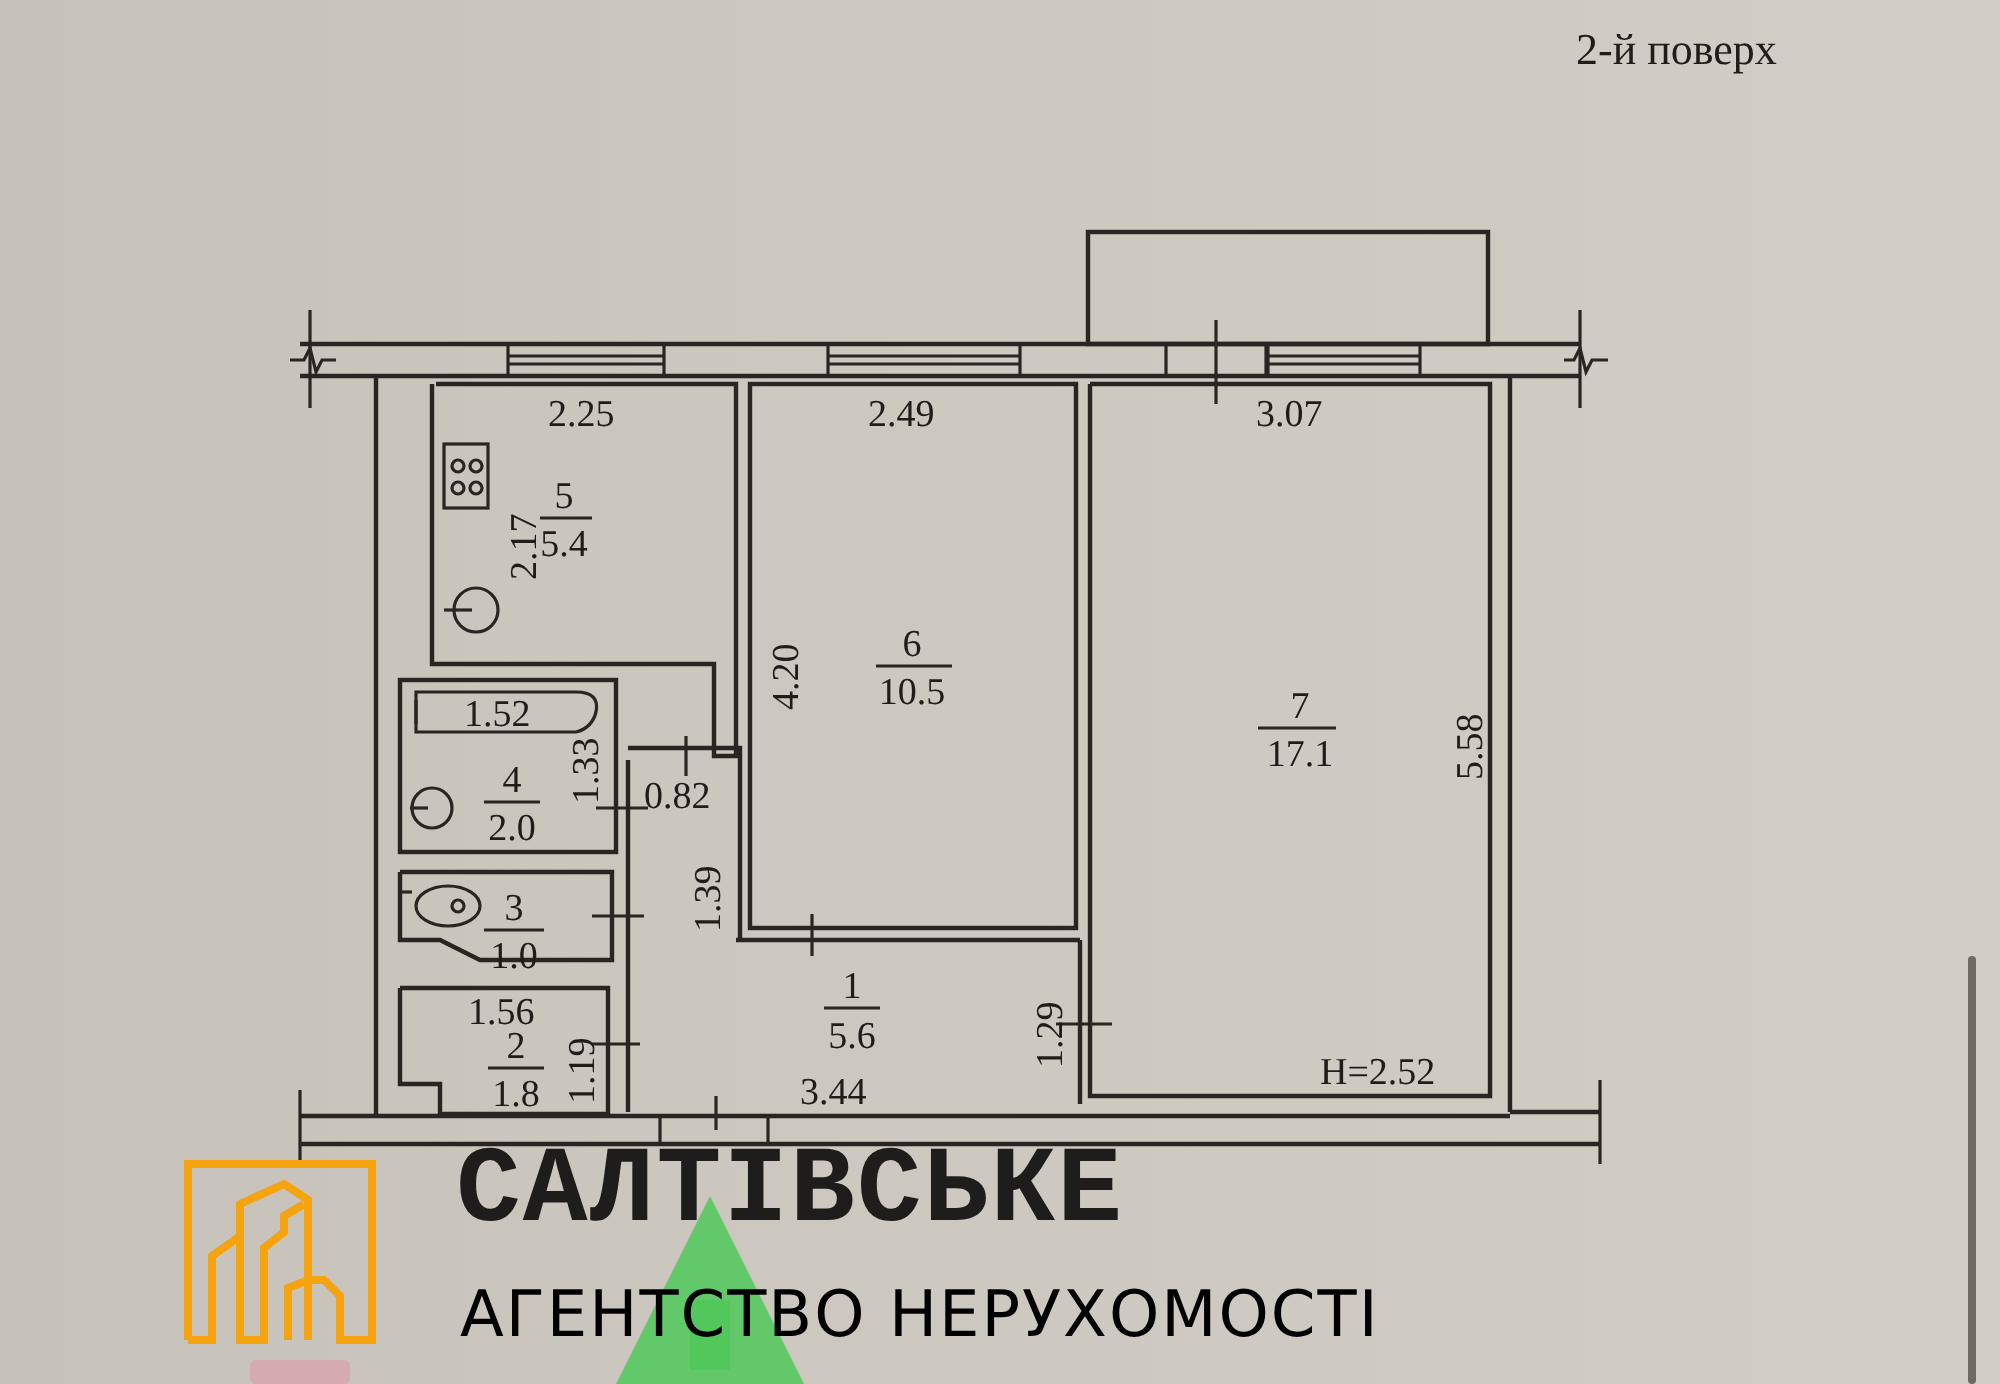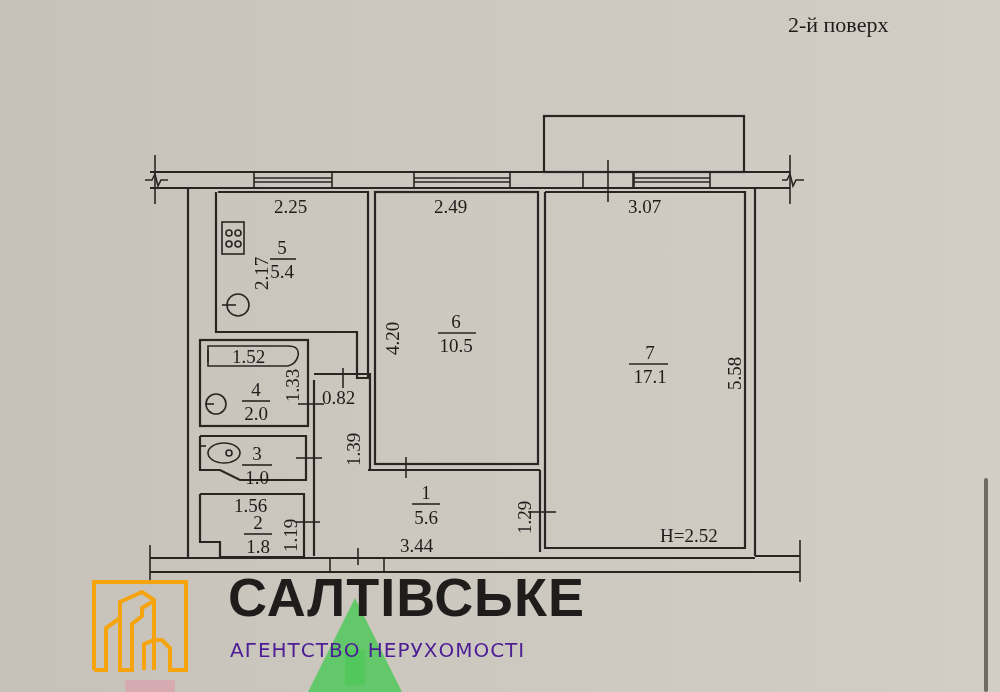--- a/index.html
+++ b/index.html
@@ -23,27 +23,27 @@
     font-family: "Liberation Serif", serif;
   }
   svg.plan { position: absolute; left: 0; top: 0; }
   .wall { fill: none; stroke: #2a2522; stroke-width: 2.2; }
   .thin { fill: none; stroke: #2a2522; stroke-width: 1.6; }
   .dim { font-family: "Liberation Serif", serif; font-size: 19px; fill: #1f1c1a; }
   .room-num, .room-area { font-family: "Liberation Serif", serif; font-size: 19px; fill: #1f1c1a; }
   .logo-box { position: absolute; left: 90px; top: 578px; width: 100px; height: 96px; }
   .brand-name {
     position: absolute; left: 228px; top: 566px;
-    font-family: Liberation Sans, sans-serif; font-weight: bold;
+    font-family: Liberation Mono, monospace; font-weight: bold;
     font-size: 54px; letter-spacing: 1px; color: #1e1d1c; text-align: center;
   }
   .brand-sub {
     position: absolute; left: 230px; top: 638px;
     font-family: "DejaVu Sans", sans-serif;
-    font-size: 20px; letter-spacing: 1px; color: #4c1d95;
+    font-size: 32px; letter-spacing: 1px; color: #000000;
   }
   .tree {
     position: absolute; left: 305px; top: 598px; width: 0; height: 0;
     border-left: 50px solid transparent; border-right: 50px solid transparent;
     border-bottom: 100px solid rgba(80, 200, 90, 0.85);
   }
   .tree-trunk {
     position: absolute; left: 345px; top: 650px; width: 20px; height: 35px;
     background: rgba(80, 200, 90, 0.85);
   }

